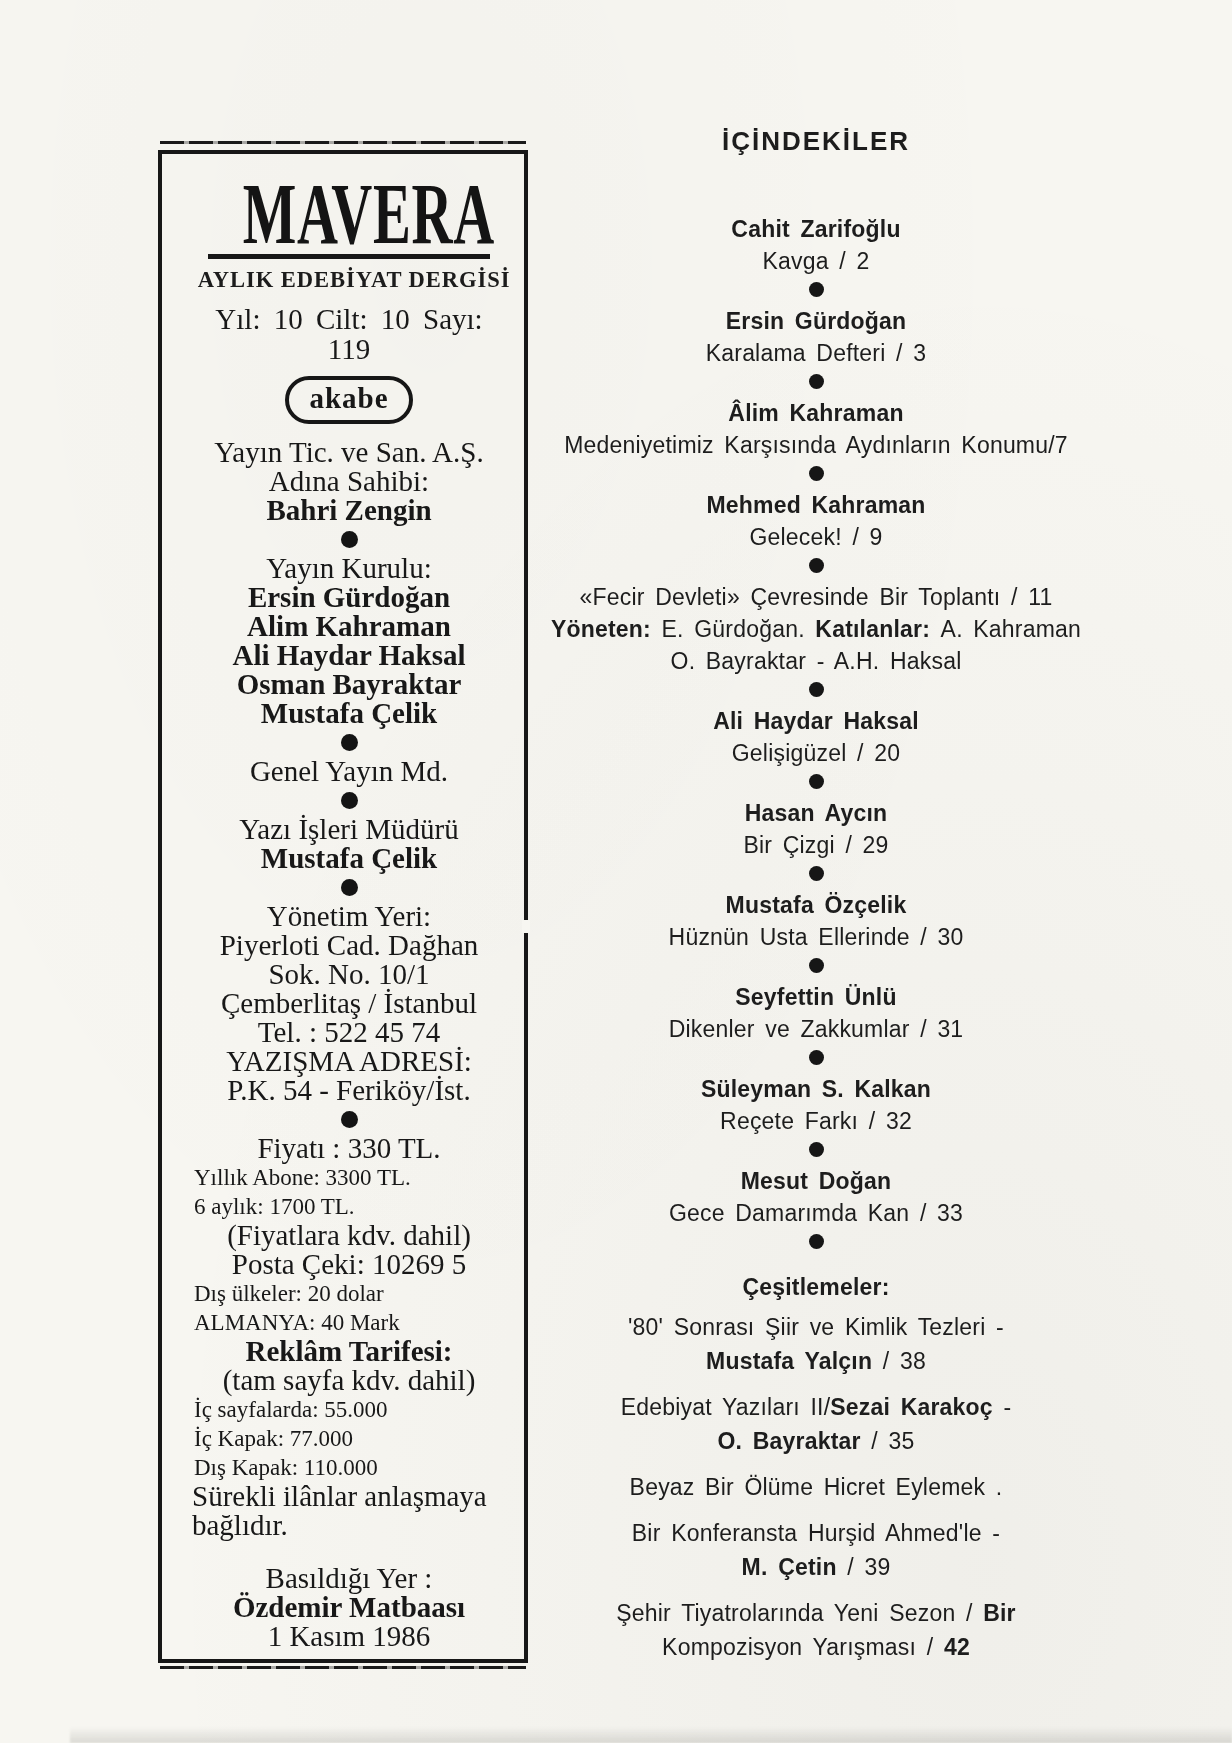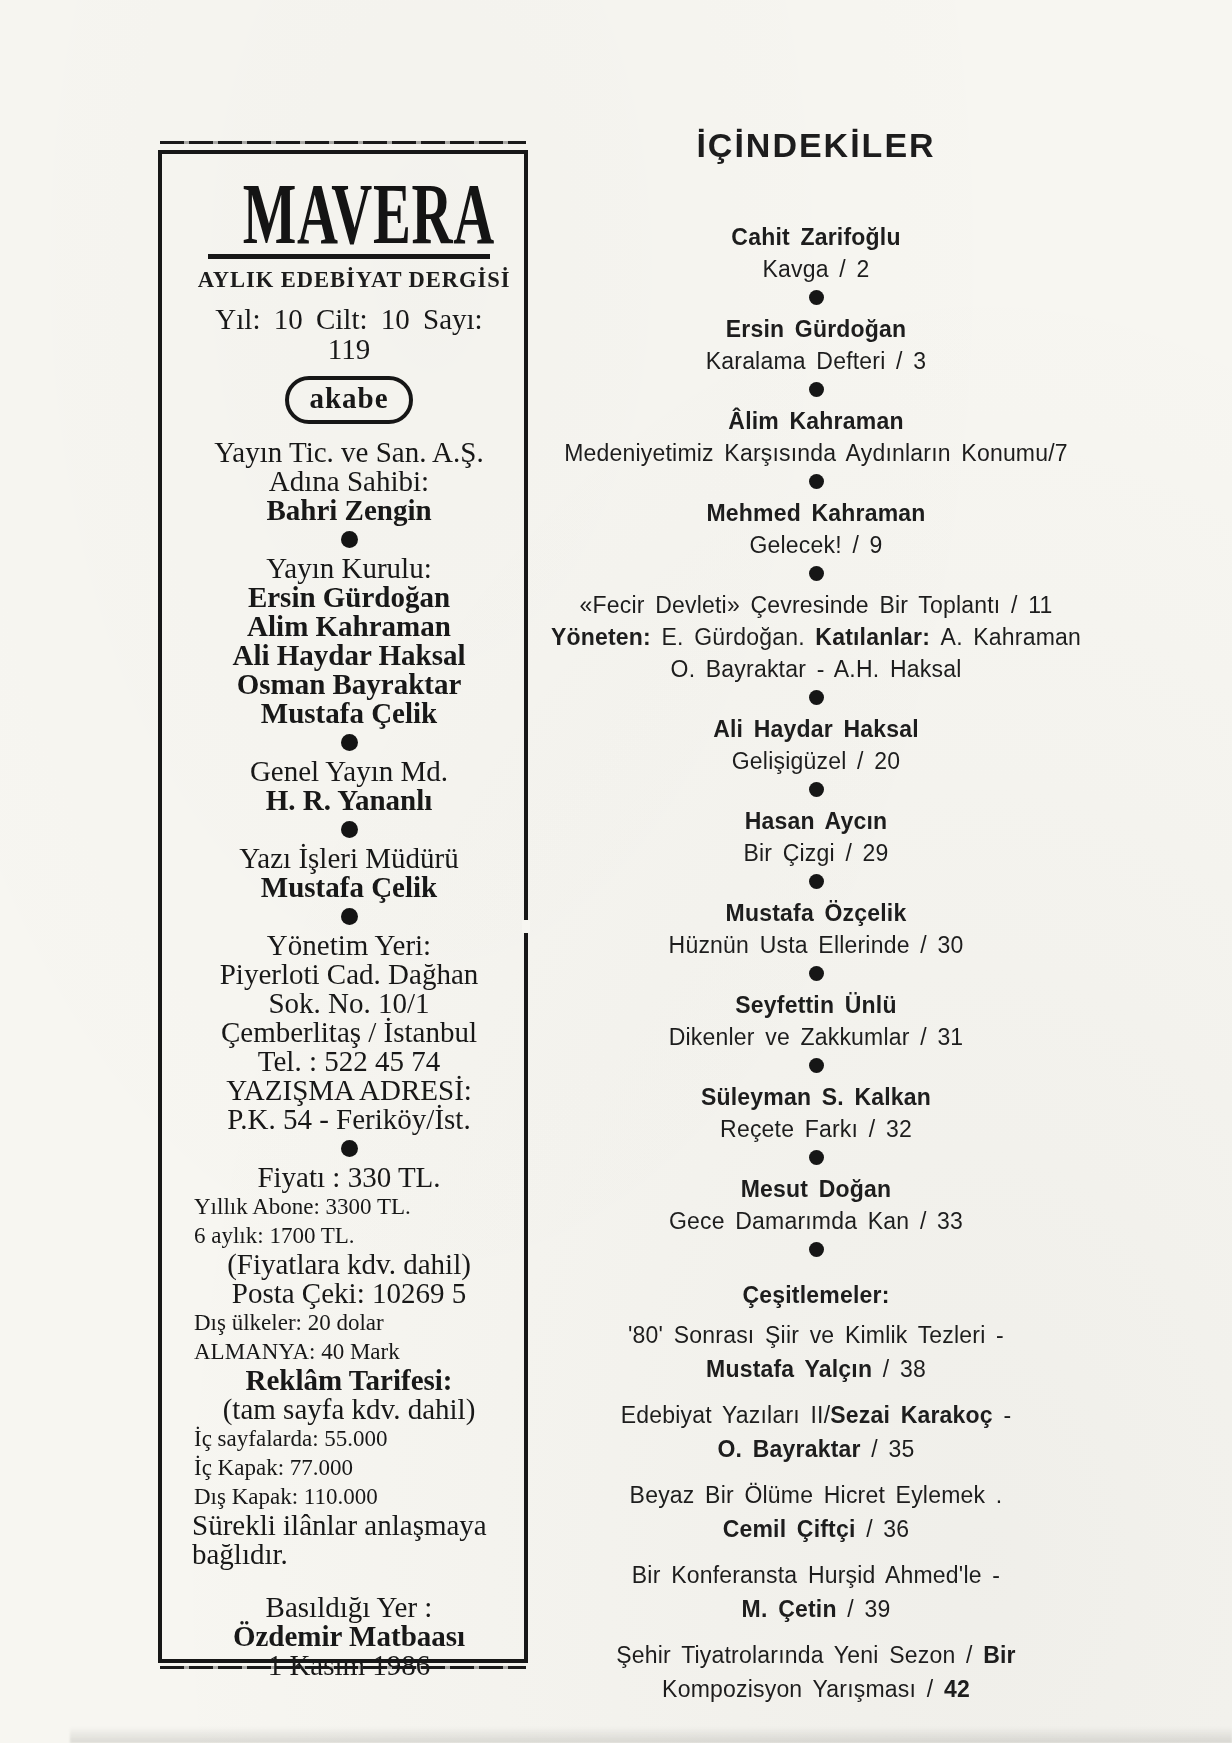--- a/index.html
+++ b/index.html
@@ -44,21 +44,21 @@
   .m-line.bold{font-weight:bold;}
   .m-line.left{text-align:left;padding:0 4px;}
   .m-row{display:flex;justify-content:flex-start;font-size:23px;line-height:29px;padding:0 6px;}
   .m-bullet{width:17px;height:17px;border-radius:50%;background:#141414;margin:6px auto;}
   .m-gap{height:24px;}
   
   .toc{
     position:absolute;left:538px;top:126px;width:556px;text-align:center;
     font-family:"Liberation Sans", sans-serif;color:#1d1d1d;
   }
-  .toc-title{font-weight:bold;font-size:34px;letter-spacing:2px;margin-bottom:56px;}
+  .toc-title{font-weight:bold;font-size:26px;letter-spacing:2px;margin-bottom:56px;}
   .toc-block{margin-bottom:5px;}
   .toc-line{font-size:23px;line-height:32px;word-spacing:4px;letter-spacing:.2px;white-space:nowrap;}
   .toc-line b{font-weight:bold;}
   .toc-sep{width:15px;height:15px;border-radius:50%;background:#161616;margin:5px auto 8px auto;}
   .toc-block.cesitlemeler{margin-top:22px;margin-bottom:7px;}
   .toc-block.wide .toc-line{line-height:34px;}
   .toc-block.wide{margin-bottom:12px;}
   
   .scan-band{
     position:absolute;left:70px;right:0;bottom:0;height:16px;
@@ -86,21 +86,20 @@
         <div class="m-line bold">Bahri Zengin</div>
         <div class="m-bullet"></div>
         <div class="m-line">Yayın Kurulu:</div>
         <div class="m-line bold">Ersin Gürdoğan</div>
         <div class="m-line bold">Alim Kahraman</div>
         <div class="m-line bold">Ali Haydar Haksal</div>
         <div class="m-line bold">Osman Bayraktar</div>
         <div class="m-line bold">Mustafa Çelik</div>
         <div class="m-bullet"></div>
         <div class="m-line">Genel Yayın Md.</div>
-        <div class="m-line bold">H. R. Yananlı</div>
         <div class="m-bullet"></div>
         <div class="m-line">Yazı İşleri Müdürü</div>
         <div class="m-line bold">Mustafa Çelik</div>
         <div class="m-bullet"></div>
         <div class="m-line">Yönetim Yeri:</div>
         <div class="m-line">Piyerloti Cad. Dağhan</div>
         <div class="m-line">Sok. No. 10/1</div>
         <div class="m-line">Çemberlitaş / İstanbul</div>
         <div class="m-line">Tel. : 522 45 74</div>
         <div class="m-line">YAZIŞMA ADRESİ:</div>
@@ -213,21 +212,20 @@
         <div class="toc-block wide">
           <div class="toc-line"><span>'80' Sonrası Şiir ve Kimlik Tezleri -</span></div>
           <div class="toc-line"><b>Mustafa Yalçın</b><span> / 38</span></div>
         </div>
         <div class="toc-block wide">
           <div class="toc-line"><span>Edebiyat Yazıları II/</span><b>Sezai Karakoç</b><span> -</span></div>
           <div class="toc-line"><b>O. Bayraktar</b><span> / 35</span></div>
         </div>
         <div class="toc-block wide">
           <div class="toc-line"><span>Beyaz Bir Ölüme Hicret Eylemek .</span></div>
-          <div class="toc-line"><b>Cemil Çiftçi</b><span> / 36</span></div>
         </div>
         <div class="toc-block wide">
           <div class="toc-line"><span>Bir Konferansta Hurşid Ahmed'le -</span></div>
           <div class="toc-line"><b>M. Çetin</b><span> / 39</span></div>
         </div>
         <div class="toc-block wide">
           <div class="toc-line"><span>Şehir Tiyatrolarında Yeni Sezon / </span><b>Bir</b></div>
           <div class="toc-line"><span>Kompozisyon Yarışması / </span><b>42</b></div>
         </div>
       </div>

